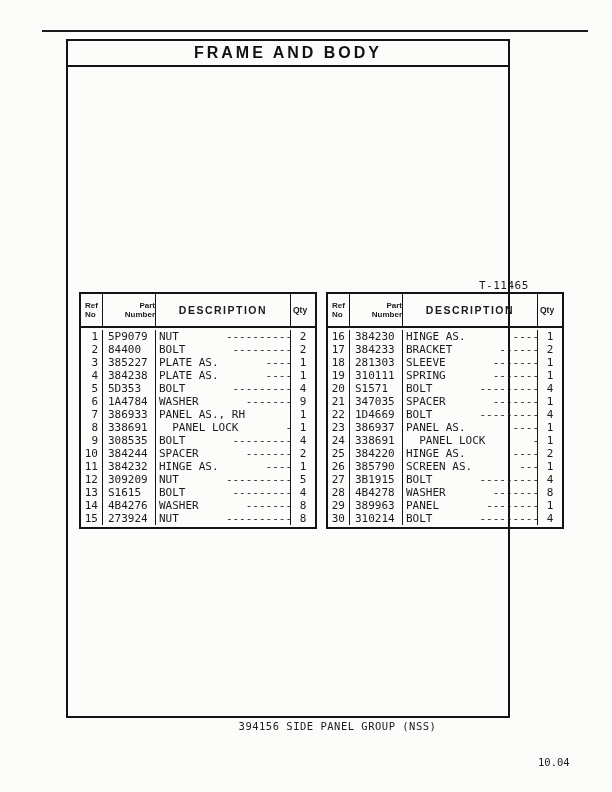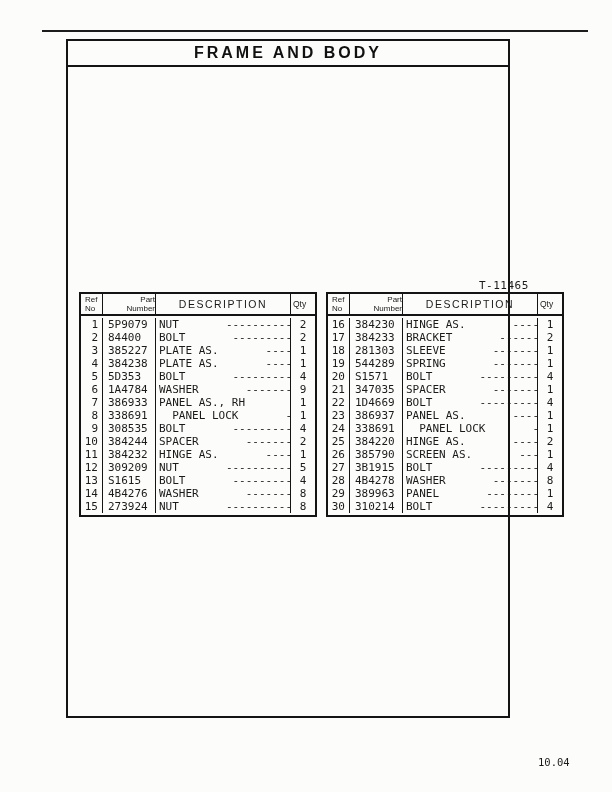--- a/index.html
+++ b/index.html
@@ -43,24 +43,24 @@
     position: absolute; left: 79px; top: 292px;
     display: flex; gap: 9px;
   }
   .ptable {
     width: 238px;
     border: 2px solid #141414;
   }
   .thead {
     display: grid;
     grid-template-columns: 22px 53px 1fr 24px;
-    height: 22px;
+    height: 34px;
     border-bottom: 2px solid #141414;
     font-family: "Liberation Sans", sans-serif;
-    font-weight: normal;
+    font-weight: bold;
   }
   .thead > div { border-right: 1.5px solid #141414; display: flex; }
   .thead > div:last-child { border-right: none; }
   .hc-ref, .hc-part {
     flex-direction: column; justify-content: center;
     font-size: 8px; line-height: 9px; padding-left: 3px; align-items: flex-end;
   }
   .hc-ref { align-items: flex-start; padding-left: 4px; }
   .hc-desc {
     align-items: center; justify-content: center;
@@ -306,21 +306,21 @@
     <div class="c-ref">18</div>
     <div class="c-part">281303</div>
     <div class="c-desc">
       <span class="dtext">SLEEVE</span>
       <span class="leader">----------------------------------------</span>
     </div>
     <div class="c-qty">1</div>
   </div>
           <div class="trow">
     <div class="c-ref">19</div>
-    <div class="c-part">544289</div>
+    <div class="c-part">310111</div>
     <div class="c-desc">
       <span class="dtext">SPRING</span>
       <span class="leader">----------------------------------------</span>
     </div>
     <div class="c-qty">1</div>
   </div>
           <div class="trow">
     <div class="c-ref">20</div>
     <div class="c-part">S1571</div>
     <div class="c-desc">
@@ -417,15 +417,16 @@
       <span class="dtext">BOLT</span>
       <span class="leader">----------------------------------------</span>
     </div>
     <div class="c-qty">4</div>
   </div>
         </div>
     </div>
 
   </div>
 
+  <div class="caption">394156 SIDE PANEL GROUP (NSS)</div>
   <div class="page-number">10.04</div>
 
 </div>
 
 </body></html>

